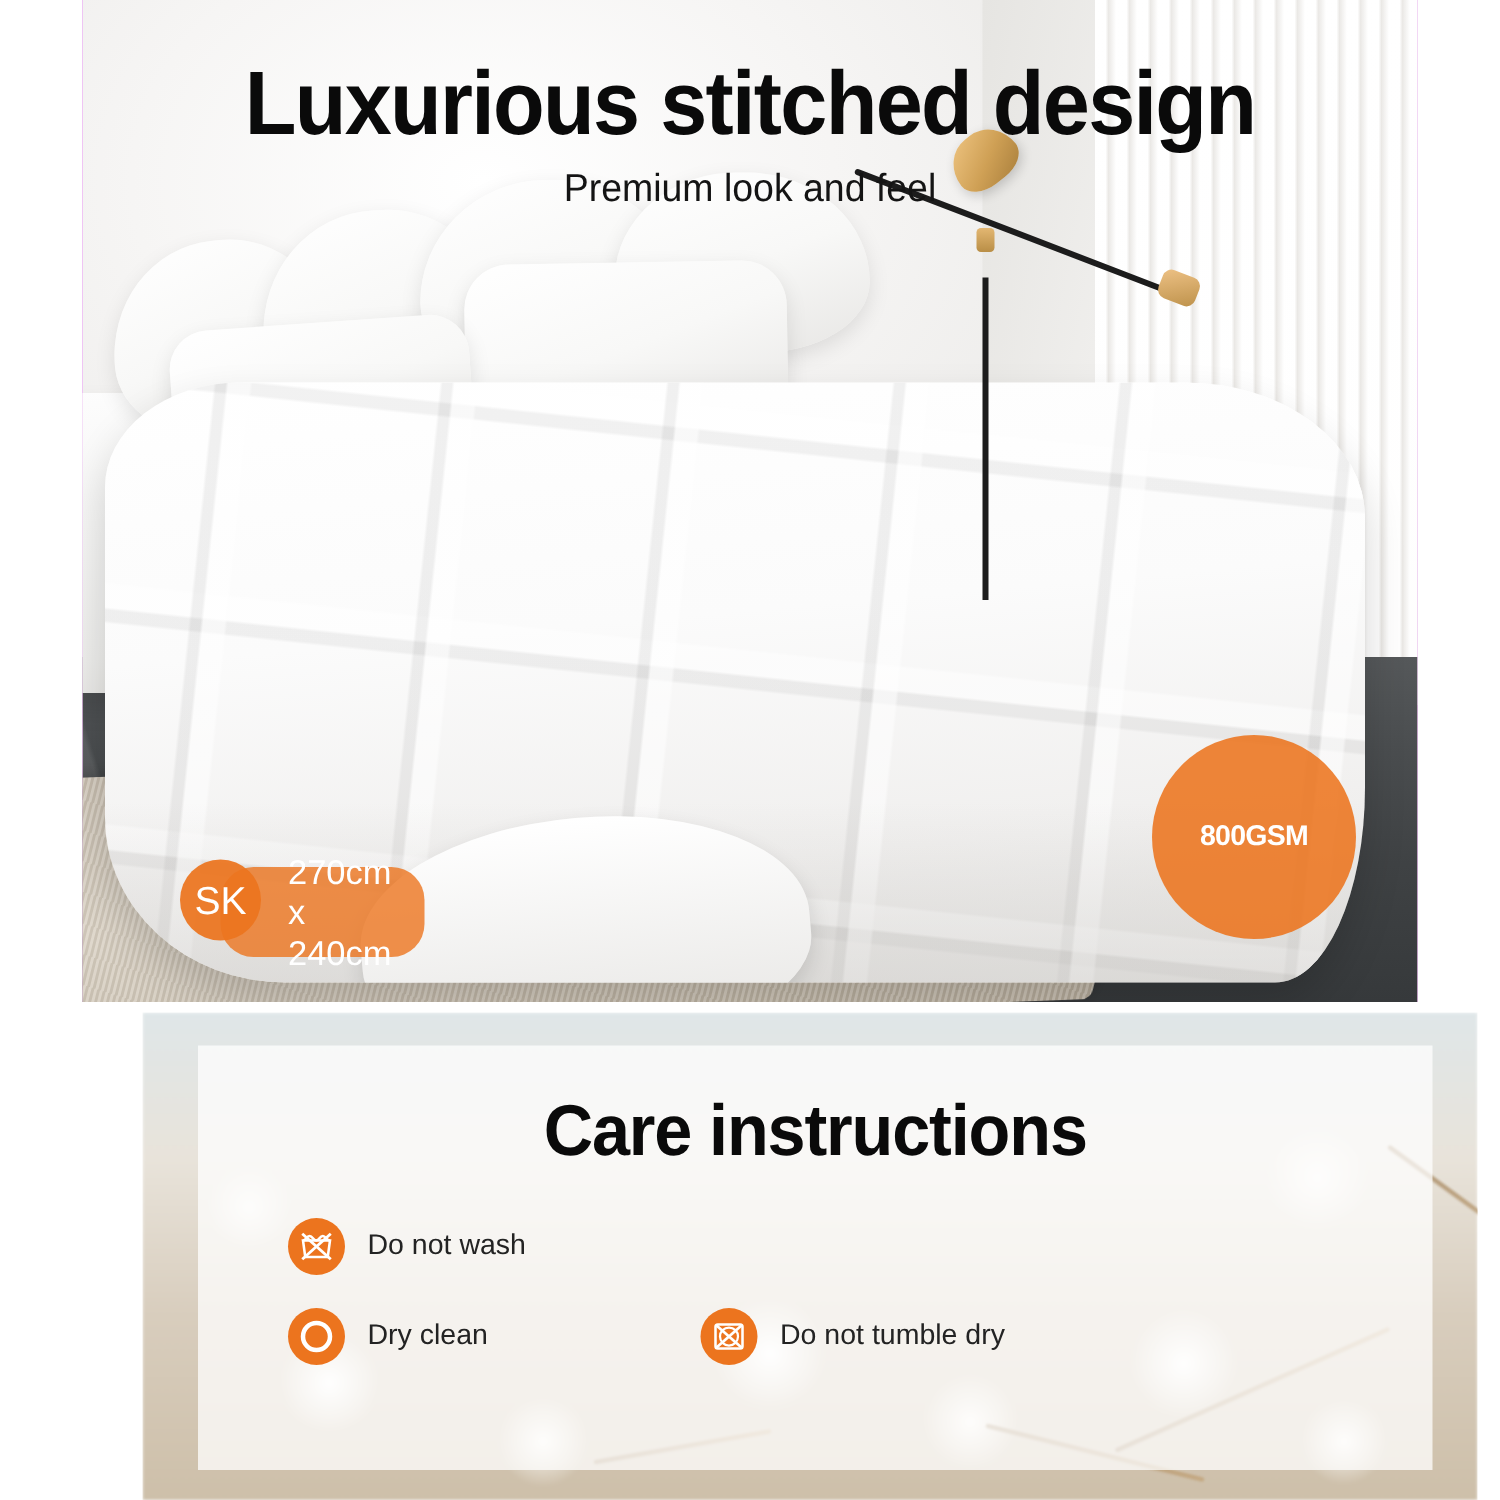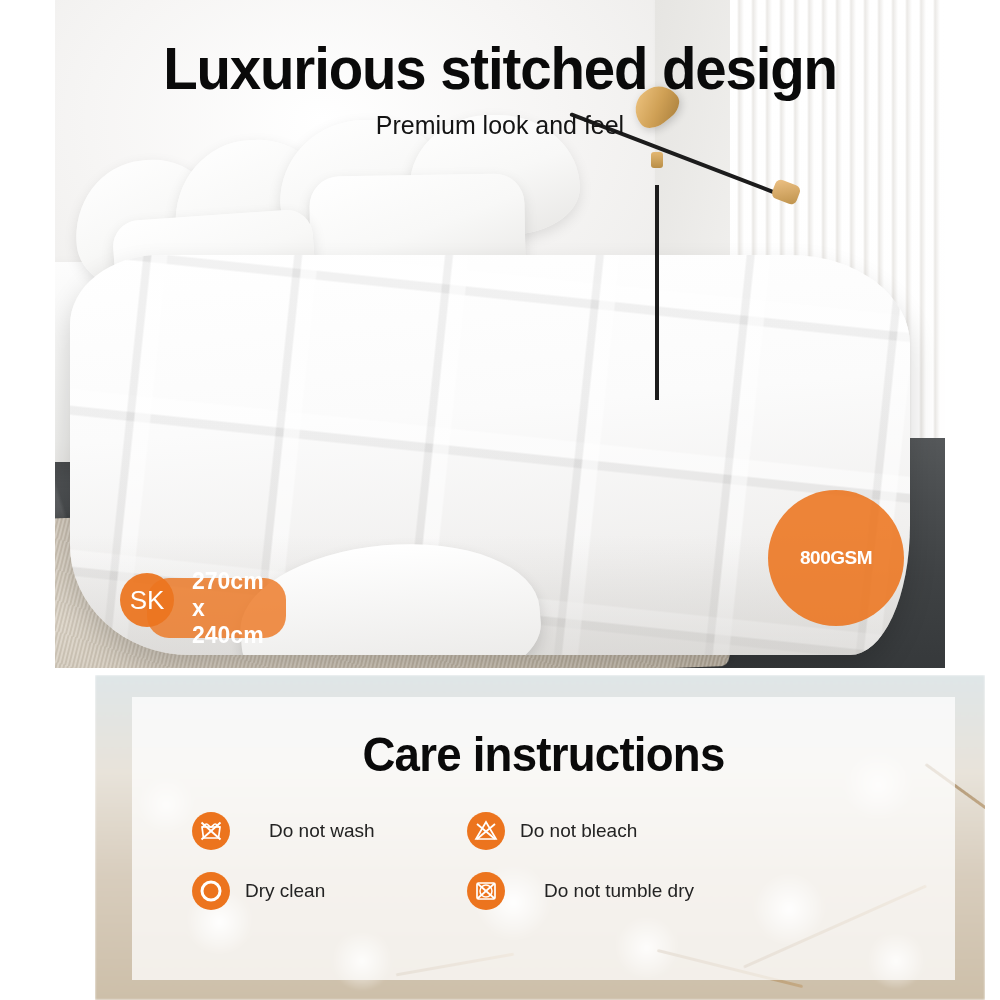--- a/index.html
+++ b/index.html
@@ -194,21 +194,21 @@
     display:flex; align-items:center; justify-content:center;
     color:#fff; font-size:26px; font-weight:400;
     z-index:2;
   }
   .size-badge-bar {
     position:absolute; left:27px; top:0;
     height:60px; padding:0 22px 0 45px;
     border-radius:22px;
     background:rgba(236,116,30,.80);
     display:flex; align-items:center;
-    color:#fff; font-size:23px; font-weight:700;
+    color:#fff; font-size:23px; font-weight:400;
   }
 
   
   .gsm-badge {
     position:absolute; left:713px; top:490px;
     width:136px; height:136px; border-radius:50%;
     background:rgba(236,116,30,.88);
     display:flex; align-items:center; justify-content:center;
     color:#fff; font-size:19px; font-weight:700;
     letter-spacing:-.5px;
@@ -256,21 +256,21 @@
     font-size:48px; font-weight:700; color:#0a0a0a;
     letter-spacing:-.8px;
     transform:scaleX(.95);
   }
 
   .care-grid {
     position:absolute; left:60px; top:115px; width:720px;
   }
   .care-row { display:flex; margin-bottom:22px; }
   .care-item { display:flex; align-items:center; }
-  .care-item.col1 { width:275px;gap:24px; }
+  .care-item.col1 { width:275px; }
   .care-item.col2 { width:275px; }
   .care-item.col3 { width:auto; }
   .care-ico {
     width:38px; height:38px; border-radius:50%;
     background:#ec741e;
     display:flex; align-items:center; justify-content:center;
     flex:0 0 38px;
   }
   .care-ico svg { display:block; }
   .care-label {
@@ -343,30 +343,20 @@
             <svg width="26" height="26" viewBox="0 0 26 26">
               <path d="M4 9 L22 9 L20.5 20 L5.5 20 Z" fill="none" stroke="#fff" stroke-width="1.7"></path>
               <path d="M4 9 C6.2 9 6.2 6 8.4 6 C10.6 6 10.6 9 12.8 9 C15 9 15 6 17.2 6 C19.4 6 19.4 9 22 9" fill="none" stroke="#fff" stroke-width="1.7"></path>
               <line x1="3.5" y1="4.5" x2="22.5" y2="21.5" stroke="#fff" stroke-width="1.9"></line>
               <line x1="22.5" y1="4.5" x2="3.5" y2="21.5" stroke="#fff" stroke-width="1.9"></line>
             </svg>
           </span>
           <span class="care-label">Do not wash</span>
         </div>
 
-        <div class="care-item col2">
-          <span class="care-ico">
-            <svg width="26" height="26" viewBox="0 0 26 26">
-              <path d="M13 4 L23 21 L3 21 Z" fill="none" stroke="#fff" stroke-width="1.7"></path>
-              <line x1="4" y1="21" x2="22" y2="6" stroke="#fff" stroke-width="1.8"></line>
-              <line x1="22" y1="21" x2="4" y2="6" stroke="#fff" stroke-width="1.8"></line>
-            </svg>
-          </span>
-          <span class="care-label">Do not bleach</span>
-        </div>
 
 
       </div>
 
       <div class="care-row">
 
         <div class="care-item col2">
           <span class="care-ico">
             <svg width="26" height="26" viewBox="0 0 26 26">
               <circle cx="13" cy="13" r="9" fill="none" stroke="#fff" stroke-width="3"></circle>

